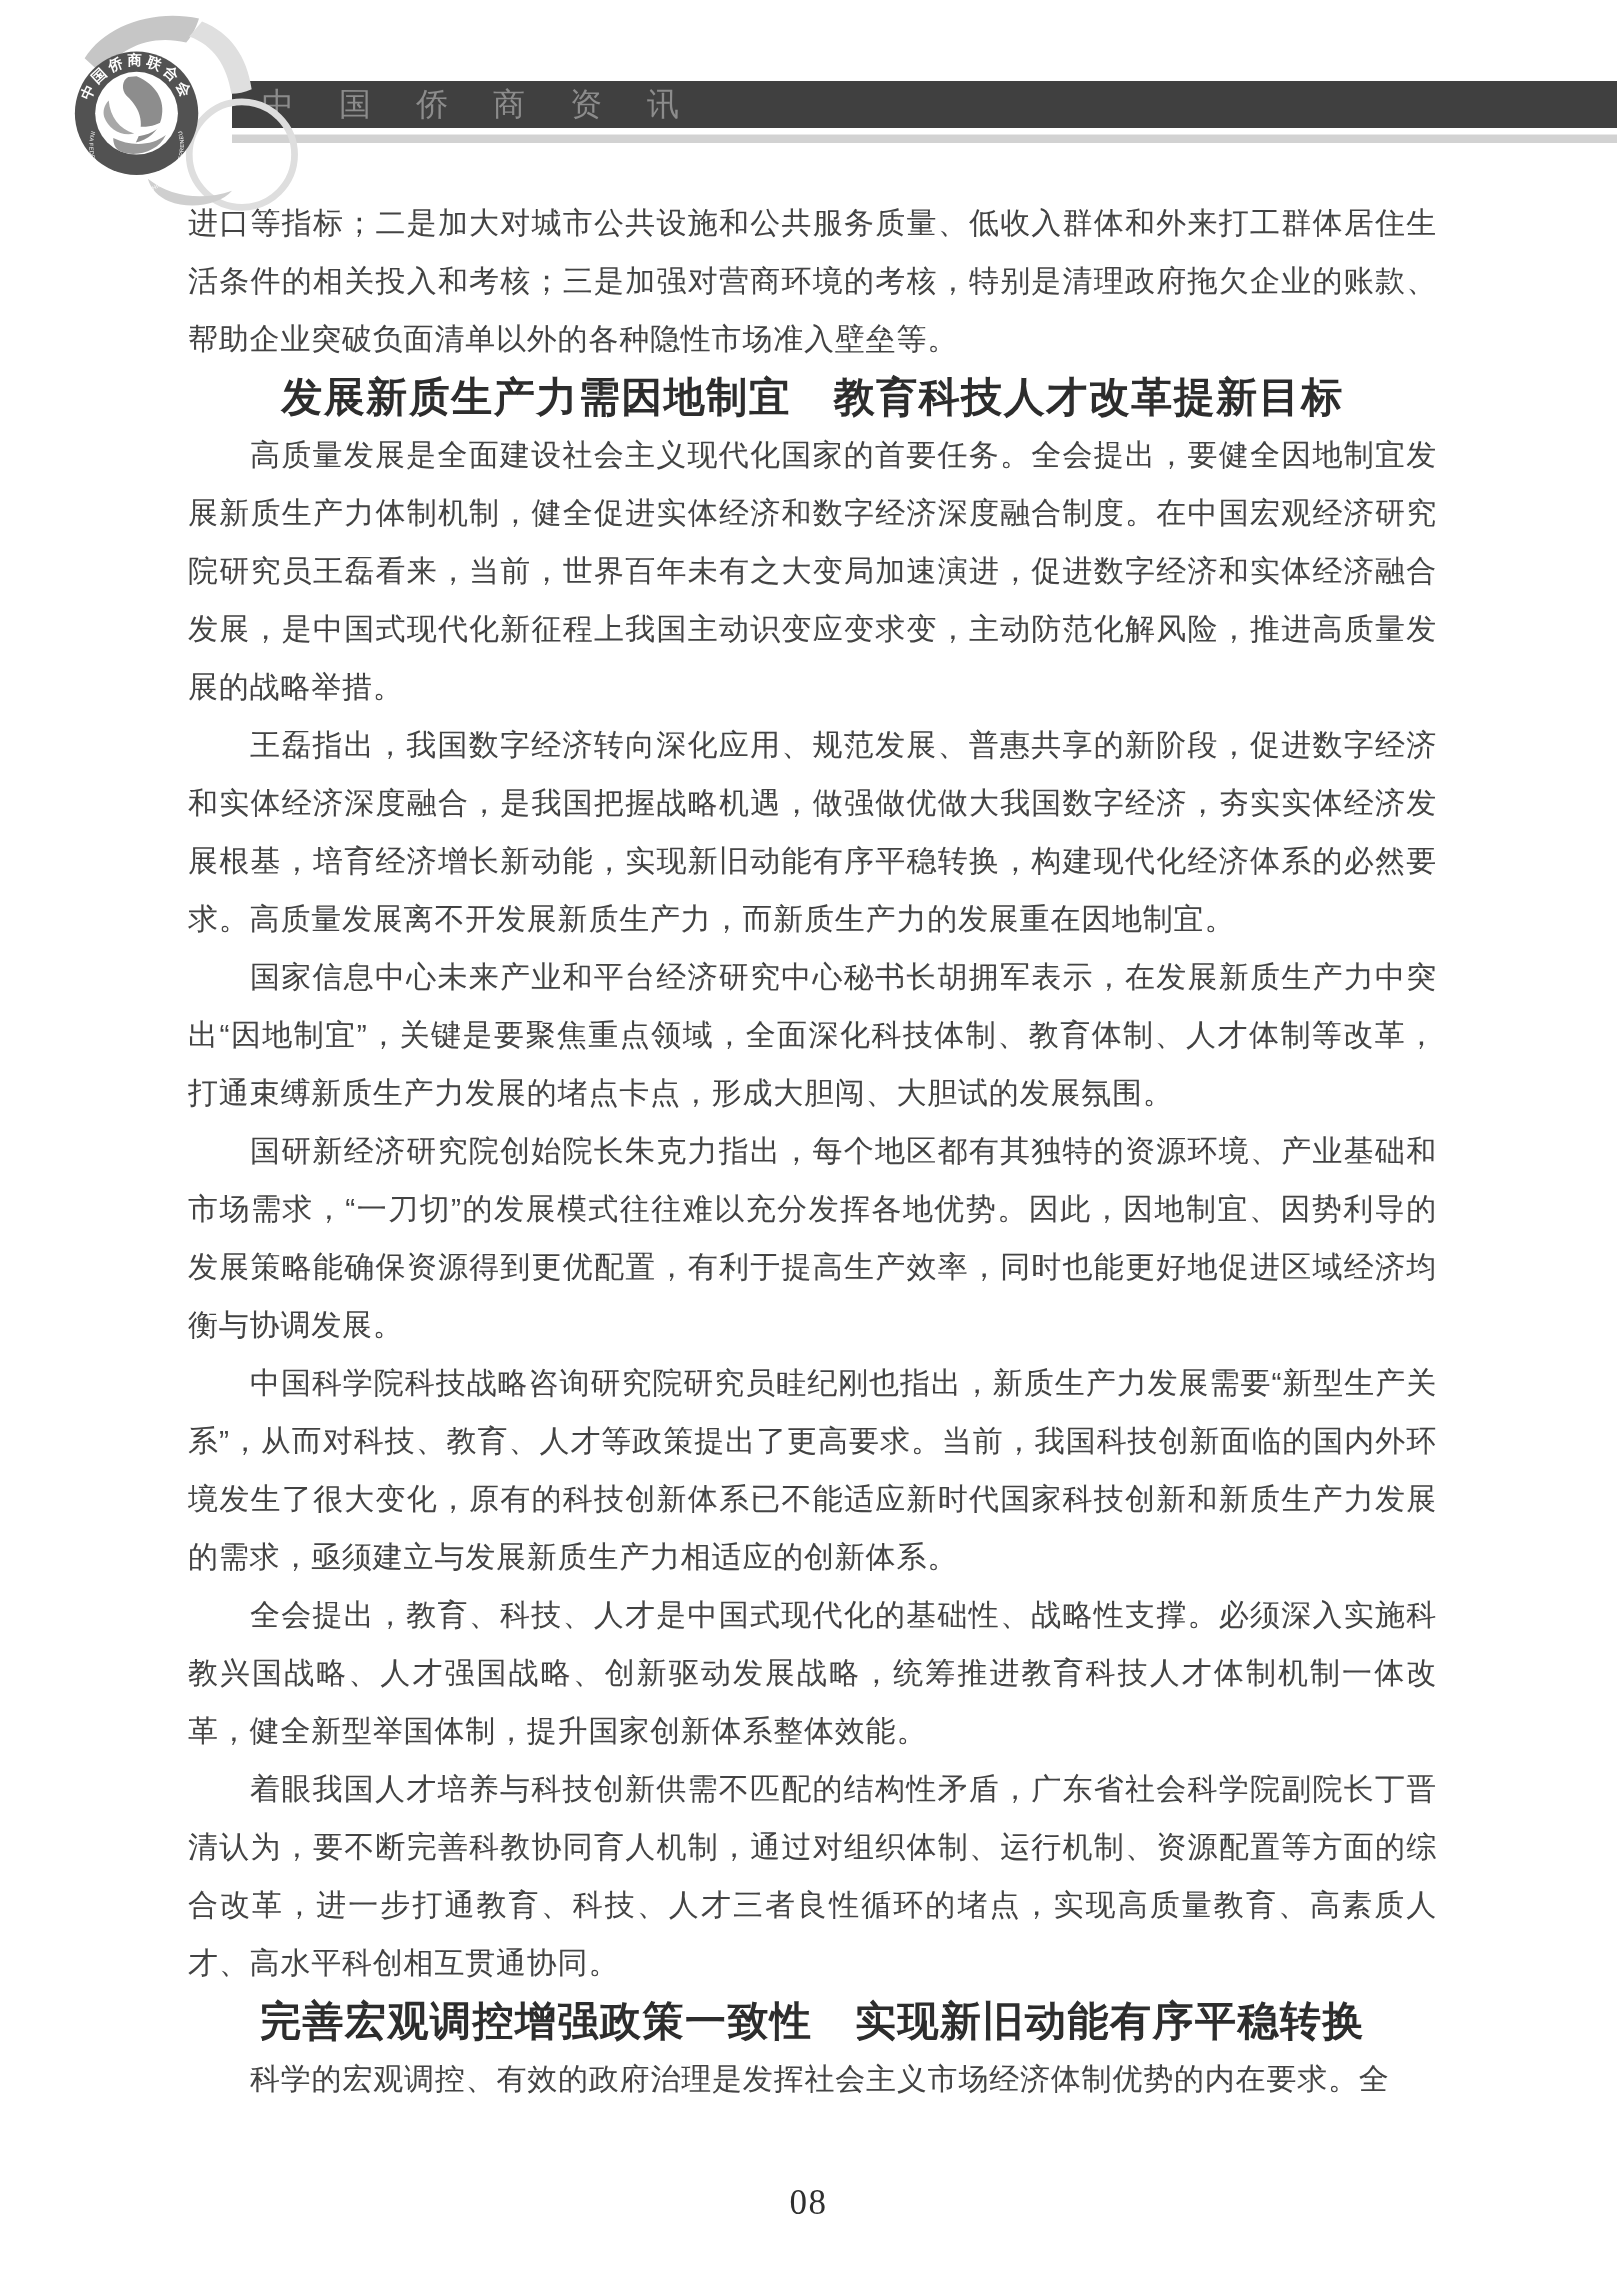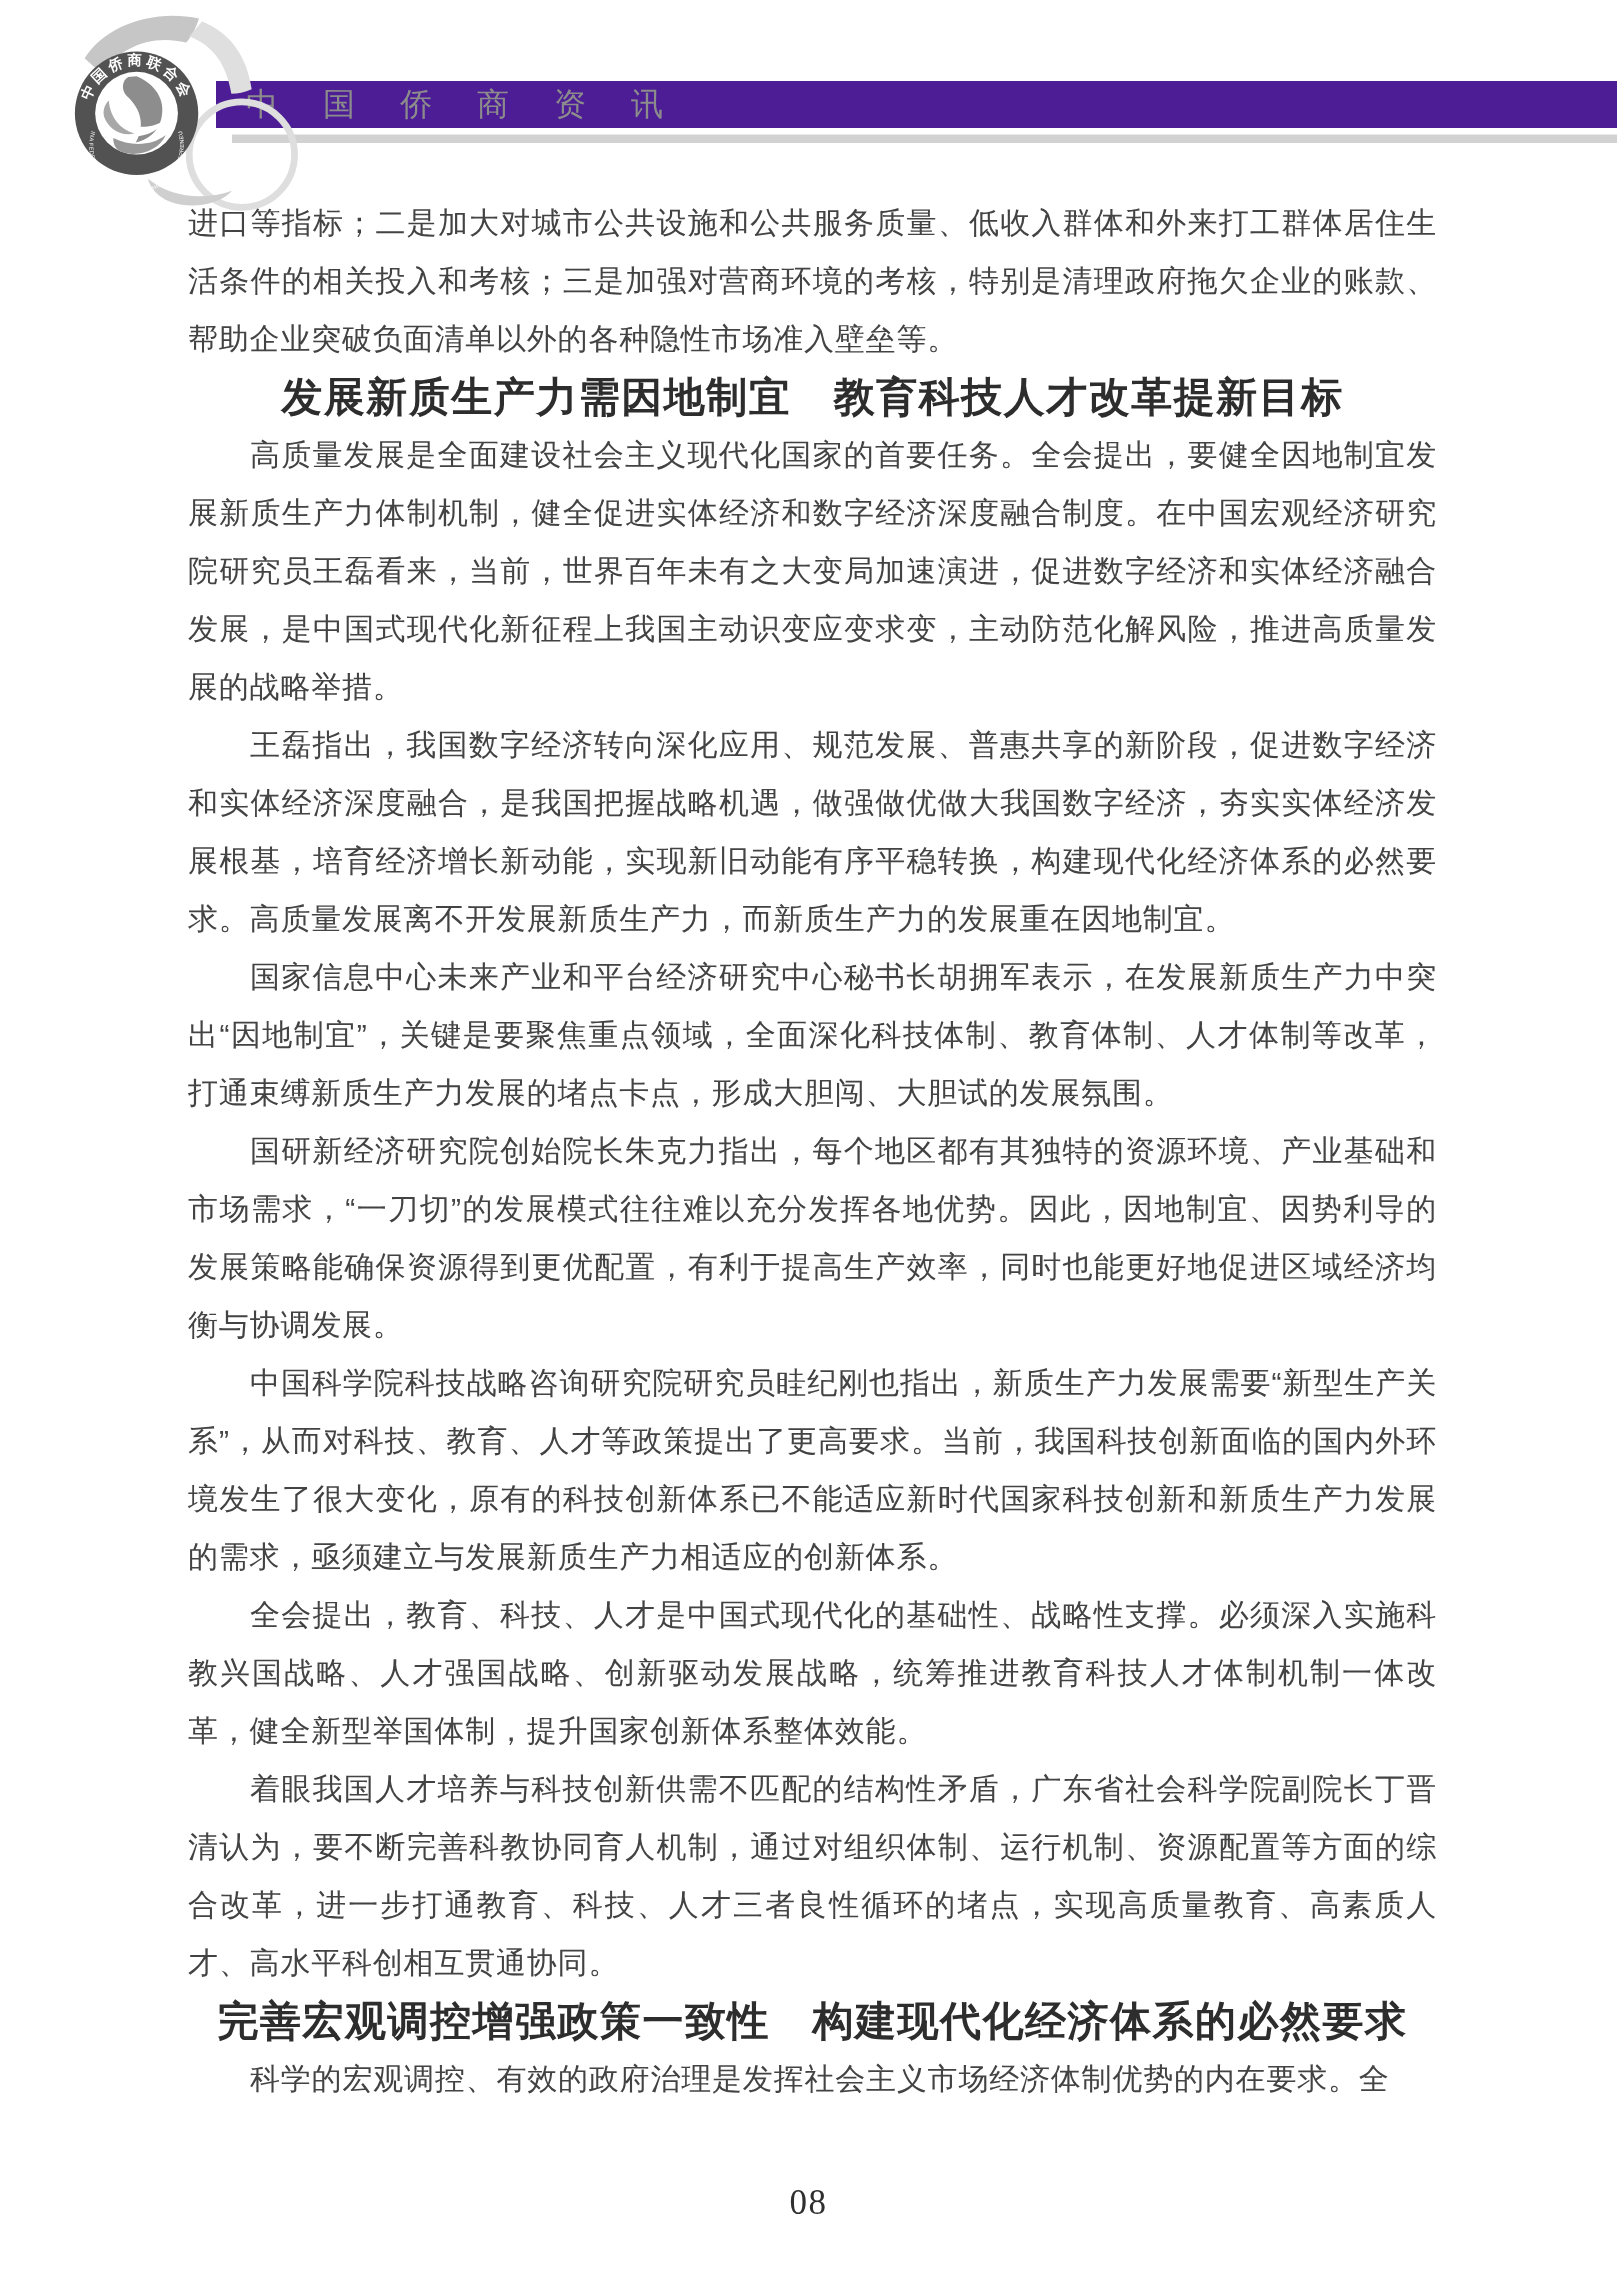--- a/index.html
+++ b/index.html
@@ -8,23 +8,23 @@
     width: 1617px;
     height: 2284px;
     background: #ffffff;
     overflow: hidden;
     font-family: "Liberation Sans", "DejaVu Sans", sans-serif;
   }
 
   
   .bar-main {
     position: absolute;
-    left: 216px; right: 0;
+    left: 232px; right: 0;
     top: 81px; height: 47px;
-    background: #4c1d95;
+    background: #404040;
   }
   .banner-title {
     position: absolute;
     left: 30px; top: 50%;
     transform: translateY(-50%);
     font-size: 32px;
     color: #8c8c8c;
     letter-spacing: 45px;
     white-space: nowrap;
   }
@@ -135,20 +135,20 @@
   <main class="article" id="article">
       <p class="paragraph">进口等指标；二是加大对城市公共设施和公共服务质量、低收入群体和外来打工群体居住生活条件的相关投入和考核；三是加强对营商环境的考核，特别是清理政府拖欠企业的账款、帮助企业突破负面清单以外的各种隐性市场准入壁垒等。</p>
       <h2 class="heading">发展新质生产力需因地制宜　教育科技人才改革提新目标</h2>
       <p class="paragraph indent">高质量发展是全面建设社会主义现代化国家的首要任务。全会提出，要健全因地制宜发展新质生产力体制机制，健全促进实体经济和数字经济深度融合制度。在中国宏观经济研究院研究员王磊看来，当前，世界百年未有之大变局加速演进，促进数字经济和实体经济融合发展，是中国式现代化新征程上我国主动识变应变求变，主动防范化解风险，推进高质量发展的战略举措。</p>
       <p class="paragraph indent">王磊指出，我国数字经济转向深化应用、规范发展、普惠共享的新阶段，促进数字经济和实体经济深度融合，是我国把握战略机遇，做强做优做大我国数字经济，夯实实体经济发展根基，培育经济增长新动能，实现新旧动能有序平稳转换，构建现代化经济体系的必然要求。高质量发展离不开发展新质生产力，而新质生产力的发展重在因地制宜。</p>
       <p class="paragraph indent">国家信息中心未来产业和平台经济研究中心秘书长胡拥军表示，在发展新质生产力中突出“因地制宜”，关键是要聚焦重点领域，全面深化科技体制、教育体制、人才体制等改革，打通束缚新质生产力发展的堵点卡点，形成大胆闯、大胆试的发展氛围。</p>
       <p class="paragraph indent">国研新经济研究院创始院长朱克力指出，每个地区都有其独特的资源环境、产业基础和市场需求，“一刀切”的发展模式往往难以充分发挥各地优势。因此，因地制宜、因势利导的发展策略能确保资源得到更优配置，有利于提高生产效率，同时也能更好地促进区域经济均衡与协调发展。</p>
       <p class="paragraph indent">中国科学院科技战略咨询研究院研究员眭纪刚也指出，新质生产力发展需要“新型生产关系”，从而对科技、教育、人才等政策提出了更高要求。当前，我国科技创新面临的国内外环境发生了很大变化，原有的科技创新体系已不能适应新时代国家科技创新和新质生产力发展的需求，亟须建立与发展新质生产力相适应的创新体系。</p>
       <p class="paragraph indent">全会提出，教育、科技、人才是中国式现代化的基础性、战略性支撑。必须深入实施科教兴国战略、人才强国战略、创新驱动发展战略，统筹推进教育科技人才体制机制一体改革，健全新型举国体制，提升国家创新体系整体效能。</p>
       <p class="paragraph indent">着眼我国人才培养与科技创新供需不匹配的结构性矛盾，广东省社会科学院副院长丁晋清认为，要不断完善科教协同育人机制，通过对组织体制、运行机制、资源配置等方面的综合改革，进一步打通教育、科技、人才三者良性循环的堵点，实现高质量教育、高素质人才、高水平科创相互贯通协同。</p>
-      <h2 class="heading">完善宏观调控增强政策一致性　构建现代化经济体系的必然要求</h2>
+      <h2 class="heading">完善宏观调控增强政策一致性　实现新旧动能有序平稳转换</h2>
       <p class="paragraph indent">科学的宏观调控、有效的政府治理是发挥社会主义市场经济体制优势的内在要求。全</p>
     </main>
 
   <div class="page-number">08</div>
 
 </div>
 
 
 </body></html>

